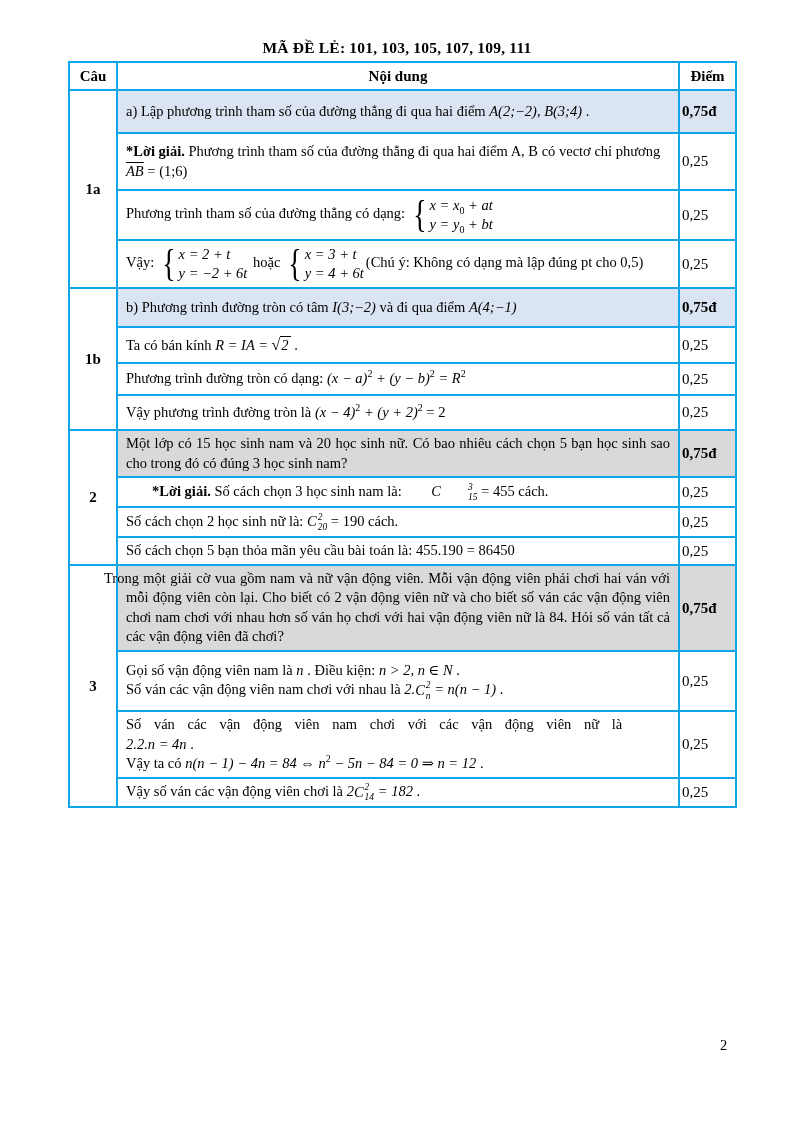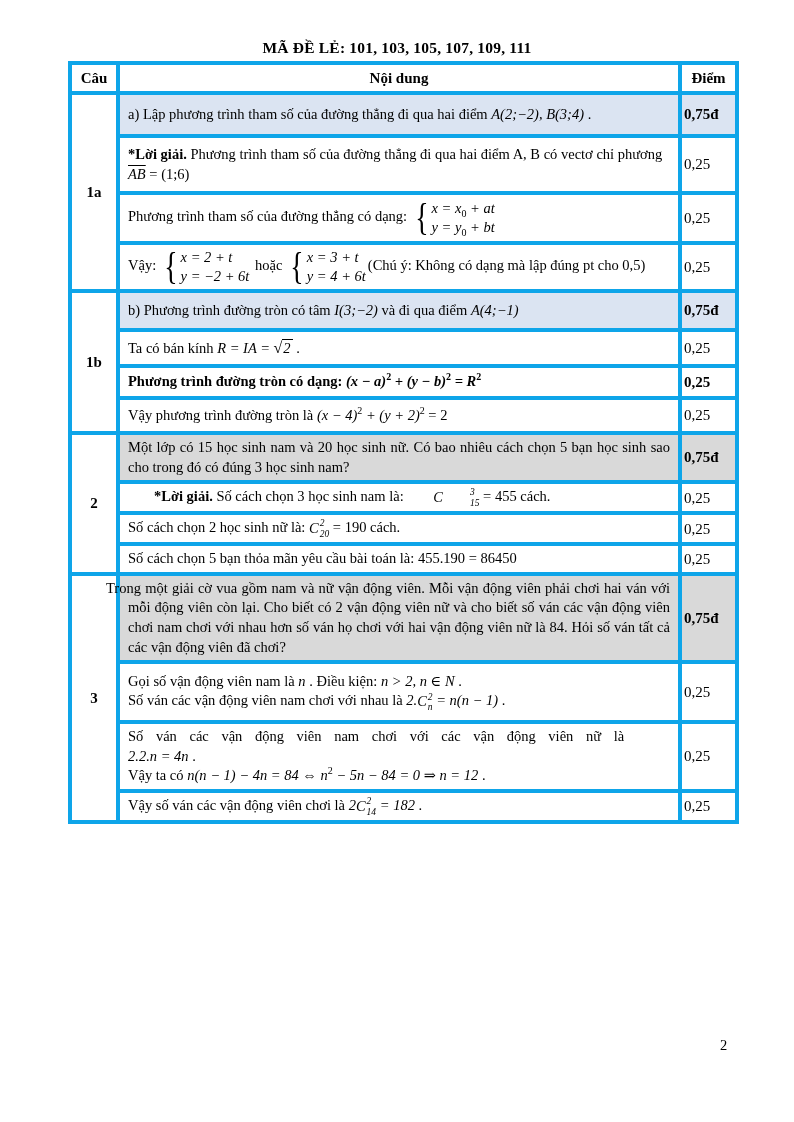--- a/index.html
+++ b/index.html
@@ -12,21 +12,21 @@
     position:absolute;top:38px;left:0;width:794px;text-align:center;
     font-weight:bold;font-size:15.5px;letter-spacing:.2px;
   }
   table.answer-table{
     position:absolute;top:61px;left:68px;width:667px;
     border-collapse:collapse;table-layout:fixed;
   }
   table.answer-table col.c1{width:48px;}
   table.answer-table col.c2{width:562px;}
   table.answer-table col.c3{width:57px;}
-  th,td{border:4px solid #0ea5e9;}
+  th,td{border:2px solid #0ea5e9;}
   th{
     font-size:15px;font-weight:bold;text-align:center;
     height:24px;padding:1px 2px;background:#fff;
   }
   td.cau{
     font-weight:bold;text-align:center;vertical-align:middle;
     font-size:15px;background:#fff;
   }
   td.content{
     padding:3px 8px 3px 8px;vertical-align:middle;
@@ -120,21 +120,21 @@
       </tr>
       <tr class="qrow bg-blue" style="height: 39px;">
         <td class="cau" rowspan="4">1b</td>
         <td class="content"><span>b) Phương trình đường tròn có tâm </span><span class="mi">I(3;−2)</span><span>  và đi qua điểm </span><span class="mi">A(4;−1)</span></td>
         <td class="diem">0,75đ</td>
       </tr>
       <tr class="srow" style="height: 36px;">
         <td class="content"><span>Ta có bán kính </span><span class="mi">R = IA = </span><span class="sqrt"><span class="radic">√</span><span class="rad mi">2</span></span><span> .</span></td>
         <td class="diem">0,25</td>
       </tr>
-      <tr class="srow" style="height: 32px; font-weight: bold;">
+      <tr class="srow" style="height: 32px;">
         <td class="content"><span>Phương trình đường tròn có dạng: </span><span class="mi">(x − a)</span><sup class="sp">2</sup><span class="mi"> + (y − b)</span><sup class="sp">2</sup><span class="mi"> = R</span><sup class="sp">2</sup></td>
         <td class="diem">0,25</td>
       </tr>
       <tr class="srow" style="height: 35px;">
         <td class="content"><span>Vậy phương trình đường tròn là </span><span class="mi">(x − 4)</span><sup class="sp">2</sup><span class="mi"> + (y + 2)</span><sup class="sp">2</sup><span> = 2</span></td>
         <td class="diem">0,25</td>
       </tr>
       <tr class="qrow bg-gray" style="height: 45px;">
         <td class="cau" rowspan="4">2</td>
         <td class="content jst"><span>Một lớp có 15  học sinh nam và  20  học sinh nữ. Có bao nhiêu cách chọn  5  bạn học sinh sao cho trong đó có đúng  3  học sinh nam?</span></td>

